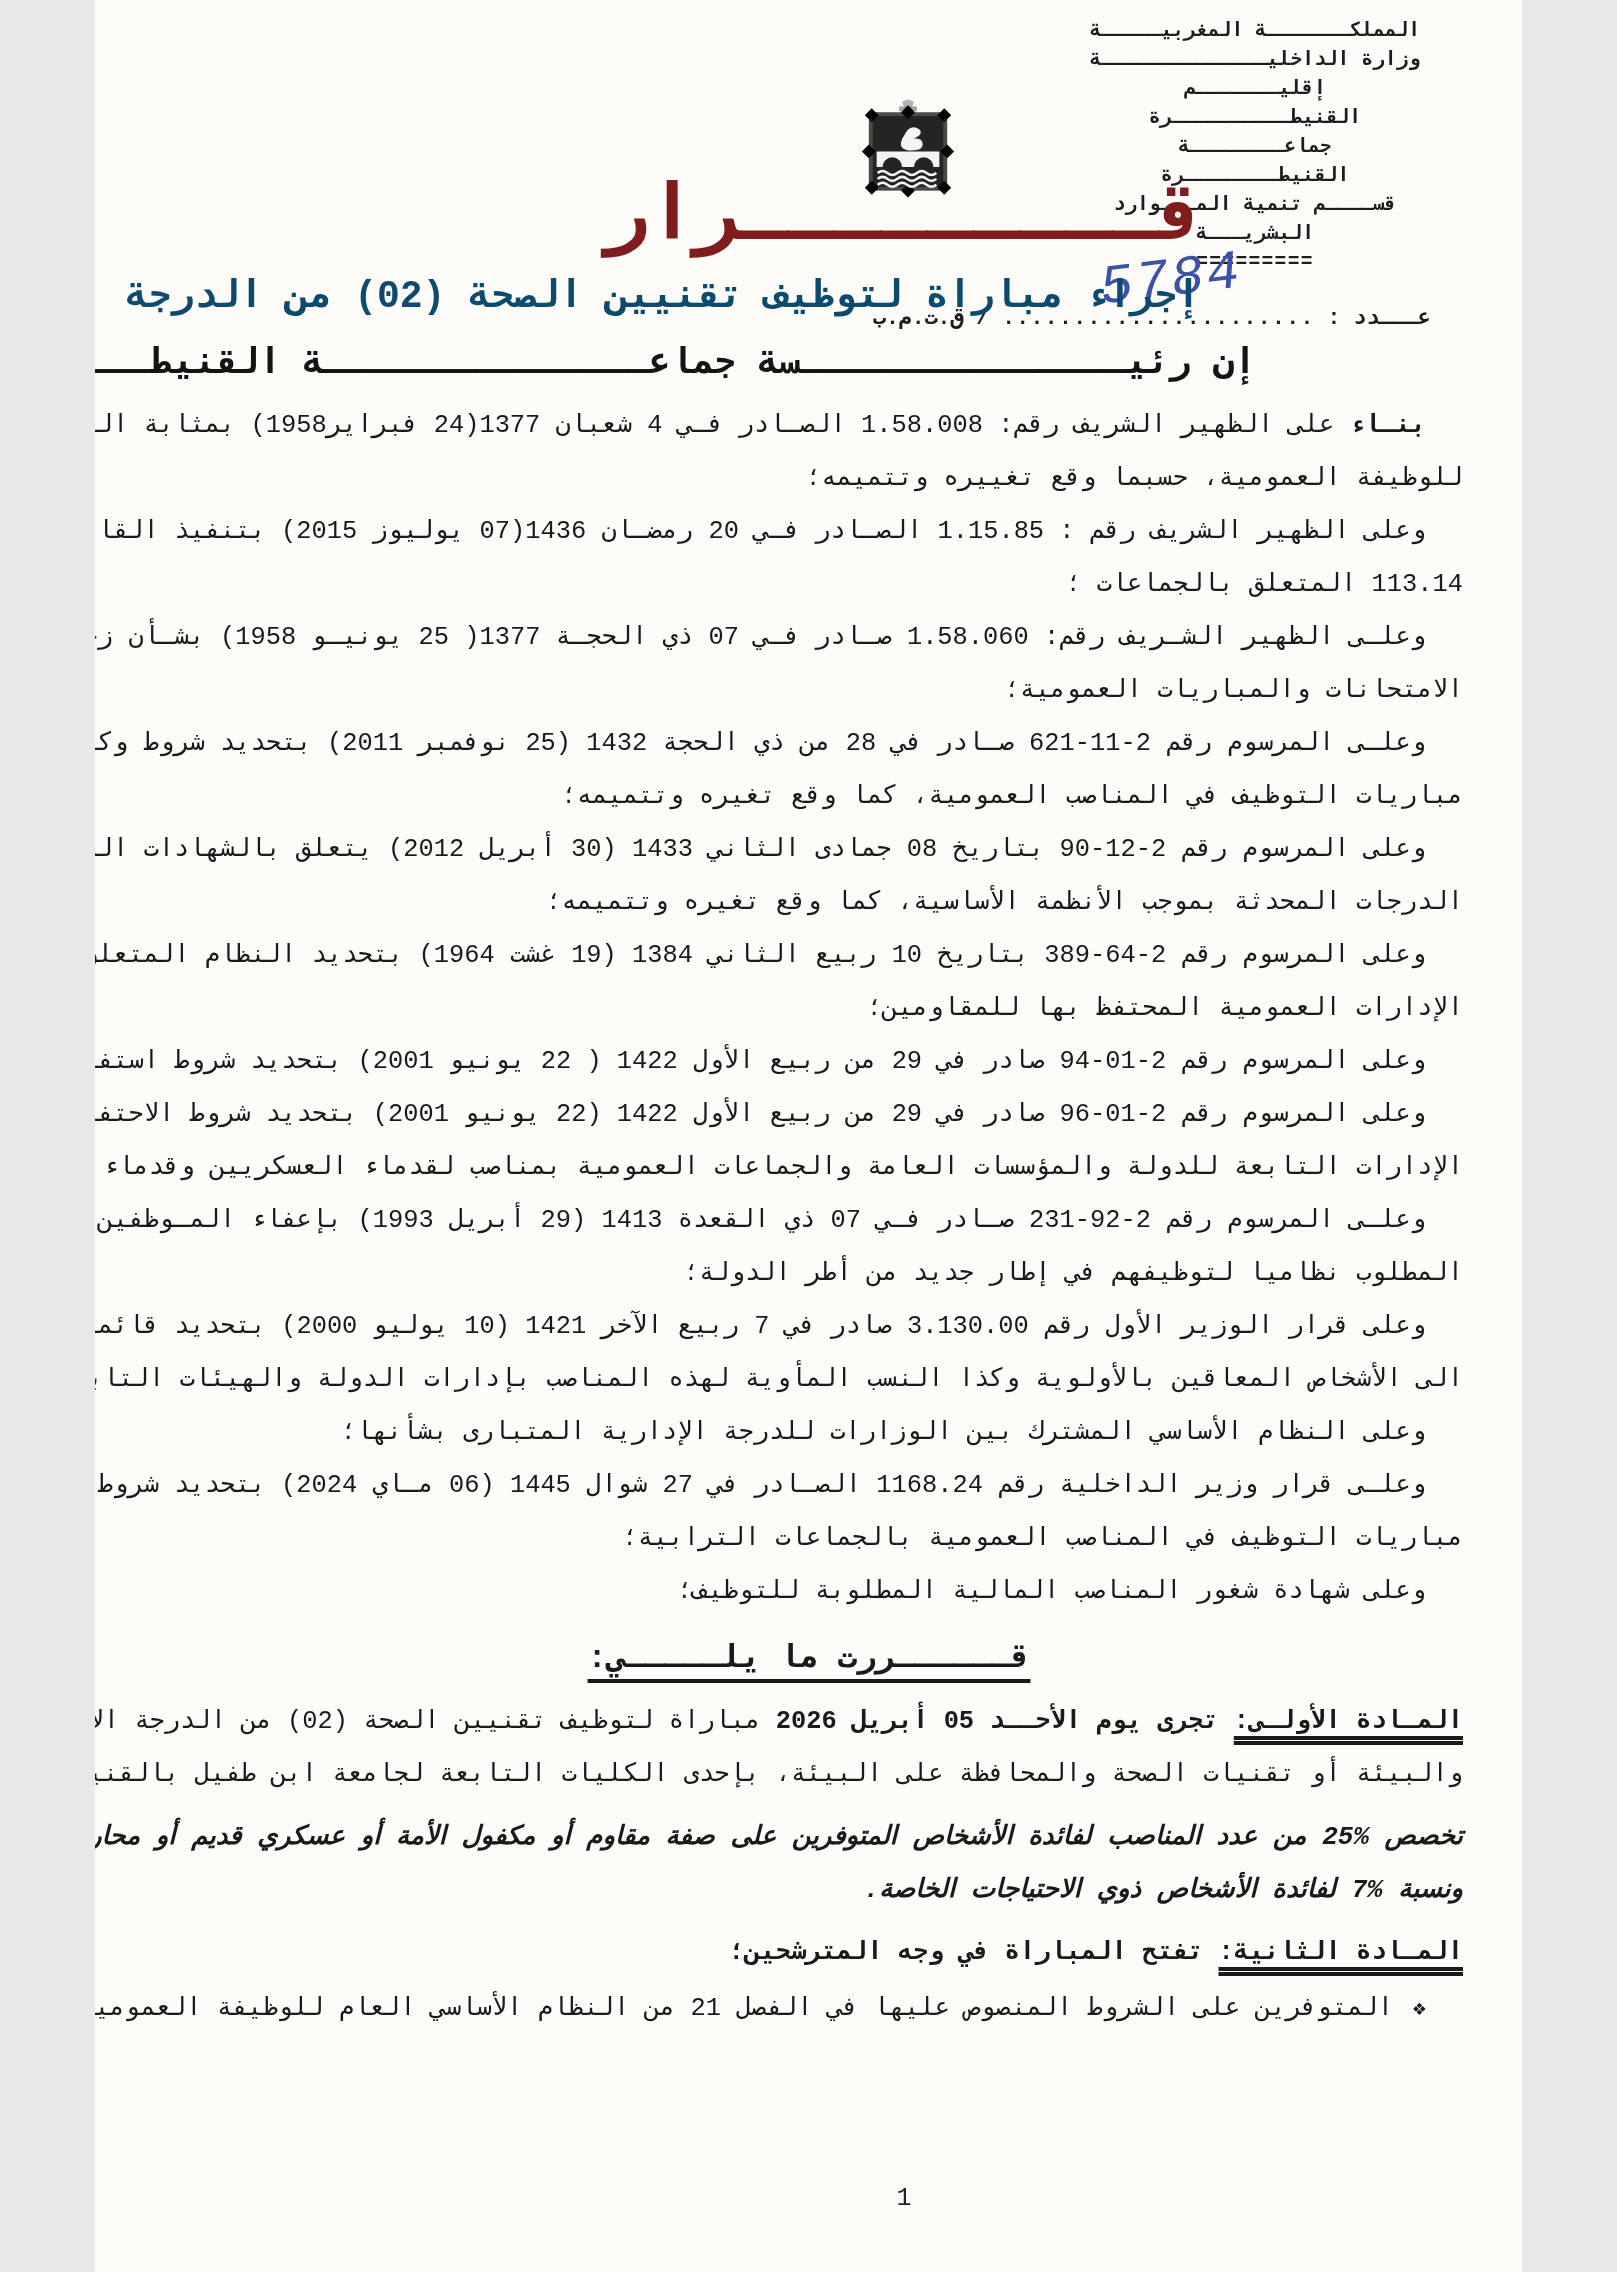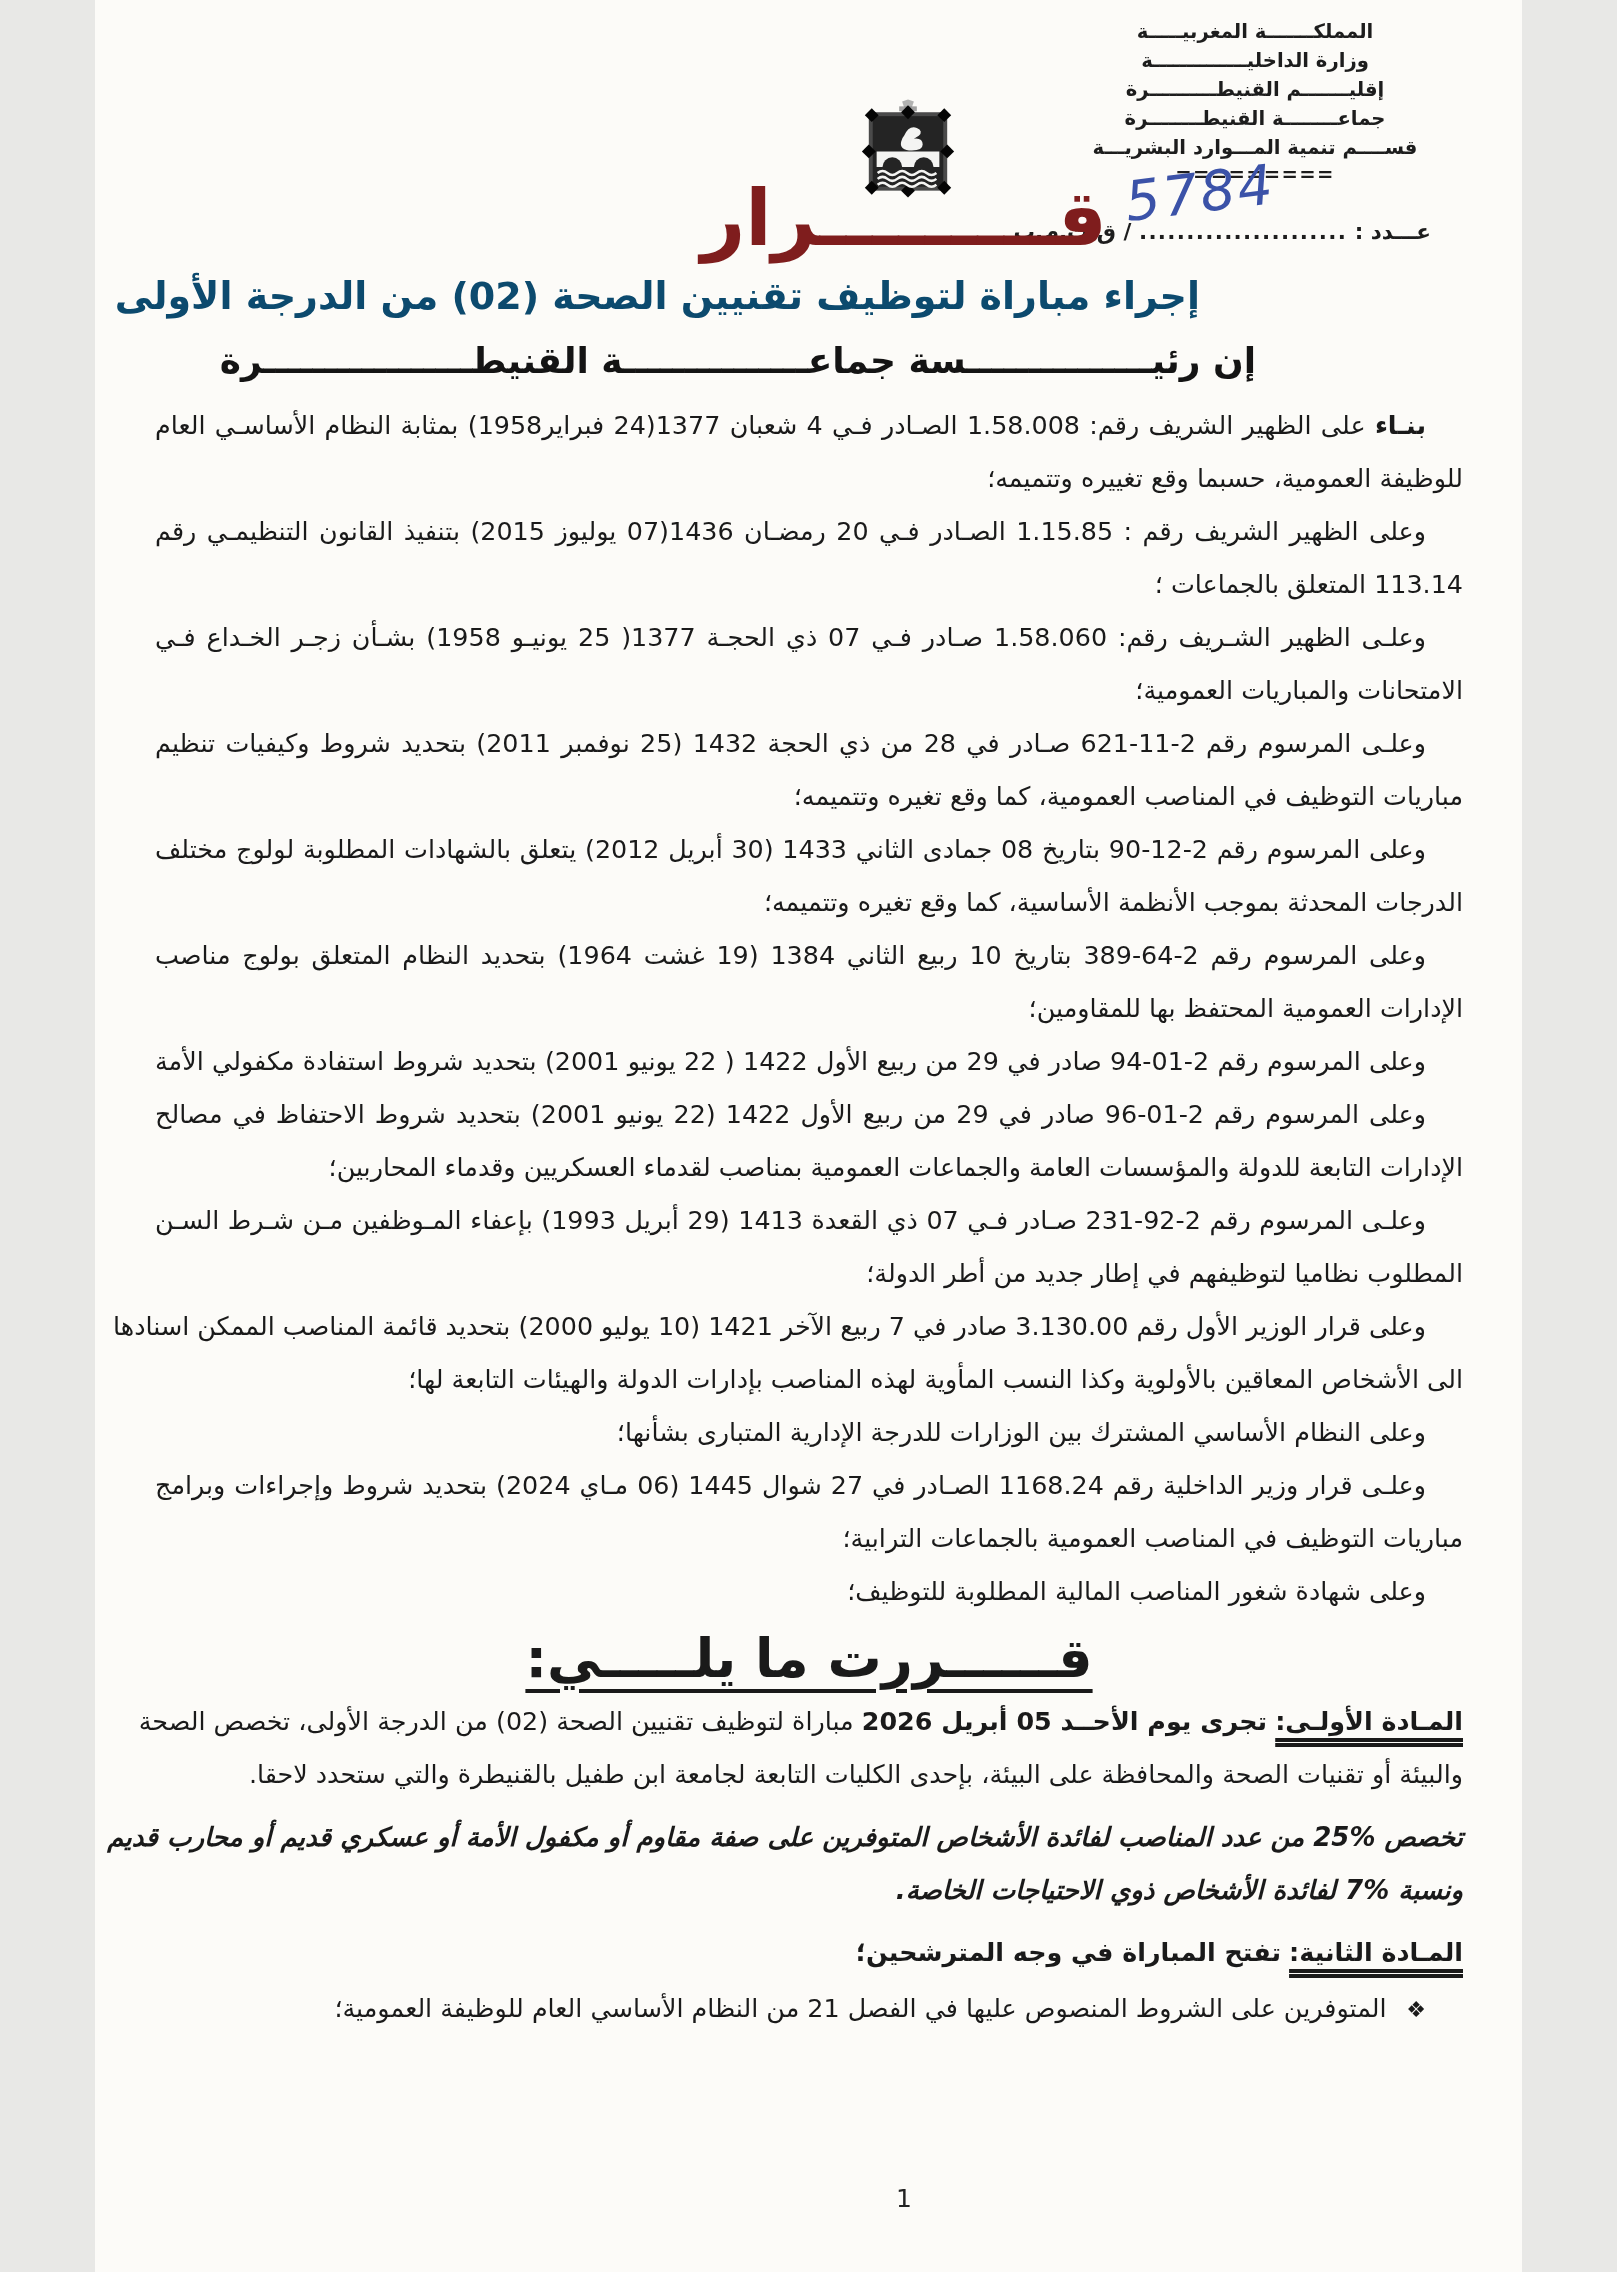--- a/index.html
+++ b/index.html
@@ -1,19 +1,19 @@
 <!DOCTYPE html>
 <html dir="rtl" lang="ar" style="font-size:10.4px"><head>
 <meta charset="utf-8">
 <style>
   html,body{margin:0;padding:0;}
   body{background:#e8e8e6;font-family:"DejaVu Sans",sans-serif;}
   .page{
     position:relative;width:1427px;height:2273px;margin:0 auto;
-    background:#fcfbf8;color:#161616;overflow:hidden;direction:rtl;
+    background:#fcfbf8;color:#161616;overflow:hidden;direction:rtl;font-family:Liberation Mono, monospace;
   }
   
   .admin-header{
     position:absolute;top:17px;right:91px;width:352px;
     text-align:center;font-weight:bold;font-size:19.6px;line-height:29px;
     color:#1d1d1d;
   }
   .admin-header .sep{font-size:19.6px;letter-spacing:1.3px;line-height:26px;}
   .doc-number-line{
     position:relative;margin-top:29px;font-size:21.5px;font-weight:bold;white-space:nowrap;
@@ -53,21 +53,21 @@
   .line.indent{padding-right:37px;}
   .seg-b{font-weight:bold;}
   .seg-label{
     font-weight:bold;
     text-decoration:underline;text-decoration-style:double;
     text-decoration-thickness:3.9px;text-underline-offset:7.8px;
   }
   .seg-bullet{font-weight:bold;margin-left:19.6px;font-size:22px;}
   .para.heading{margin-top:3.9px;}
   .para.heading .line{
-    text-align:center;text-align-last:center;font-size:54px;font-weight:bold;
+    text-align:center;text-align-last:center;font-size:32px;font-weight:bold;
     line-height:73px;height:73px;
     text-decoration:underline;text-decoration-thickness:3.9px;text-underline-offset:11.7px;
   }
   .para.italicp{margin-top:10.4px;font-style:italic;font-weight:bold;font-size:26px;}
   .para.article2{margin-top:9px;}
   .para.bulletp{margin-top:2.6px;}
   
   .page-number{
     position:absolute;top:2184px;left:0;width:1618px;text-align:center;
     font-size:25px;color:#222;

